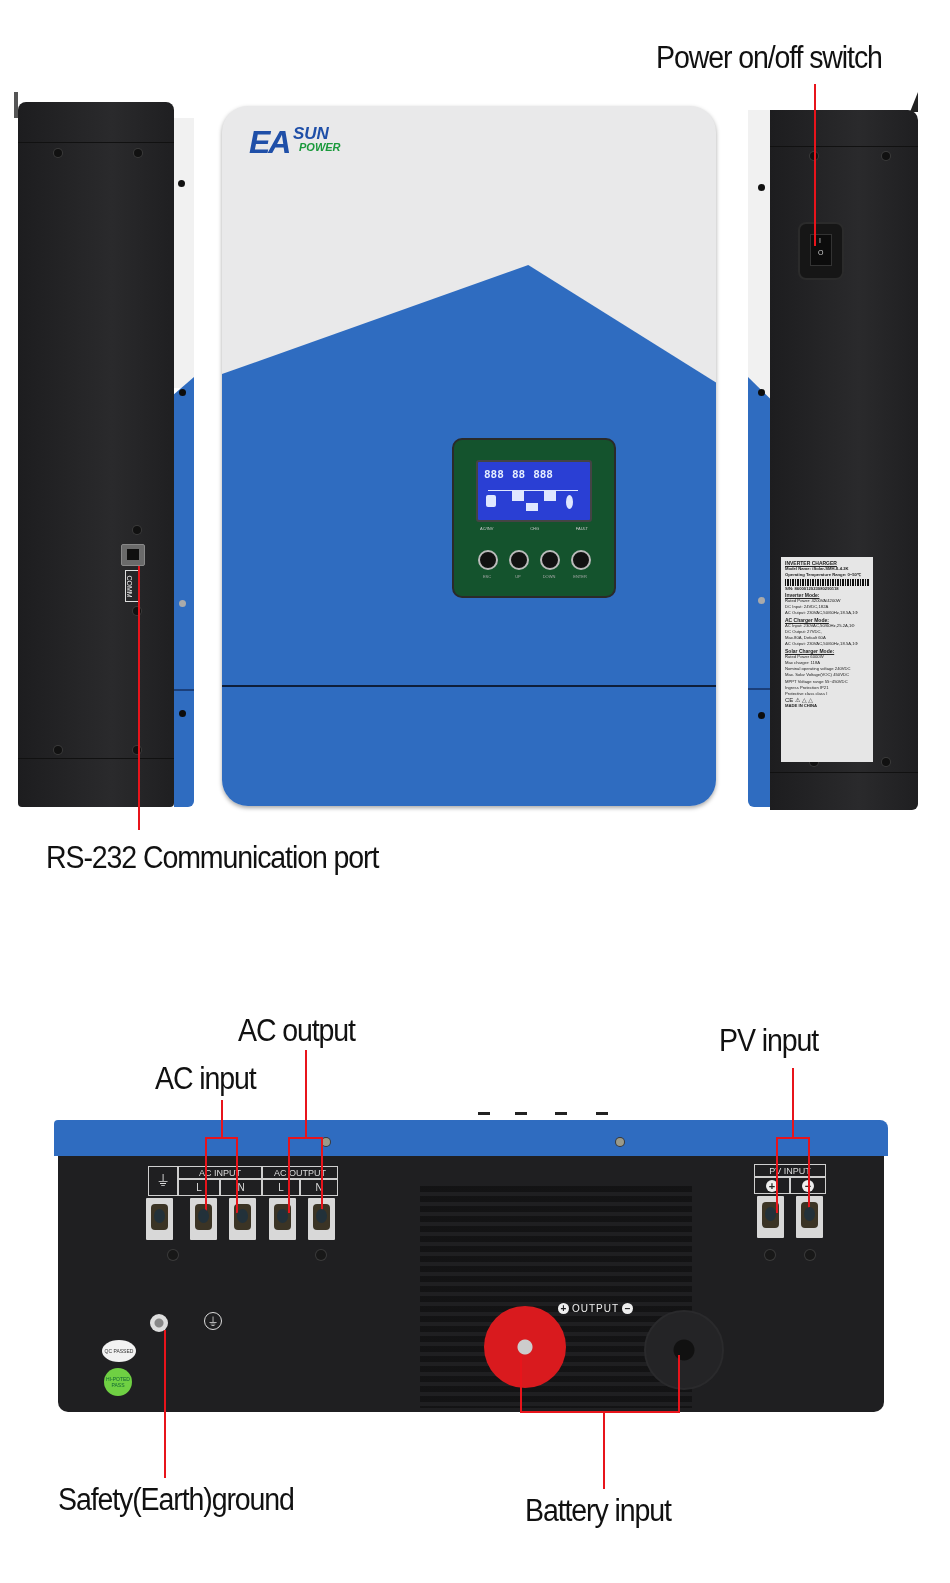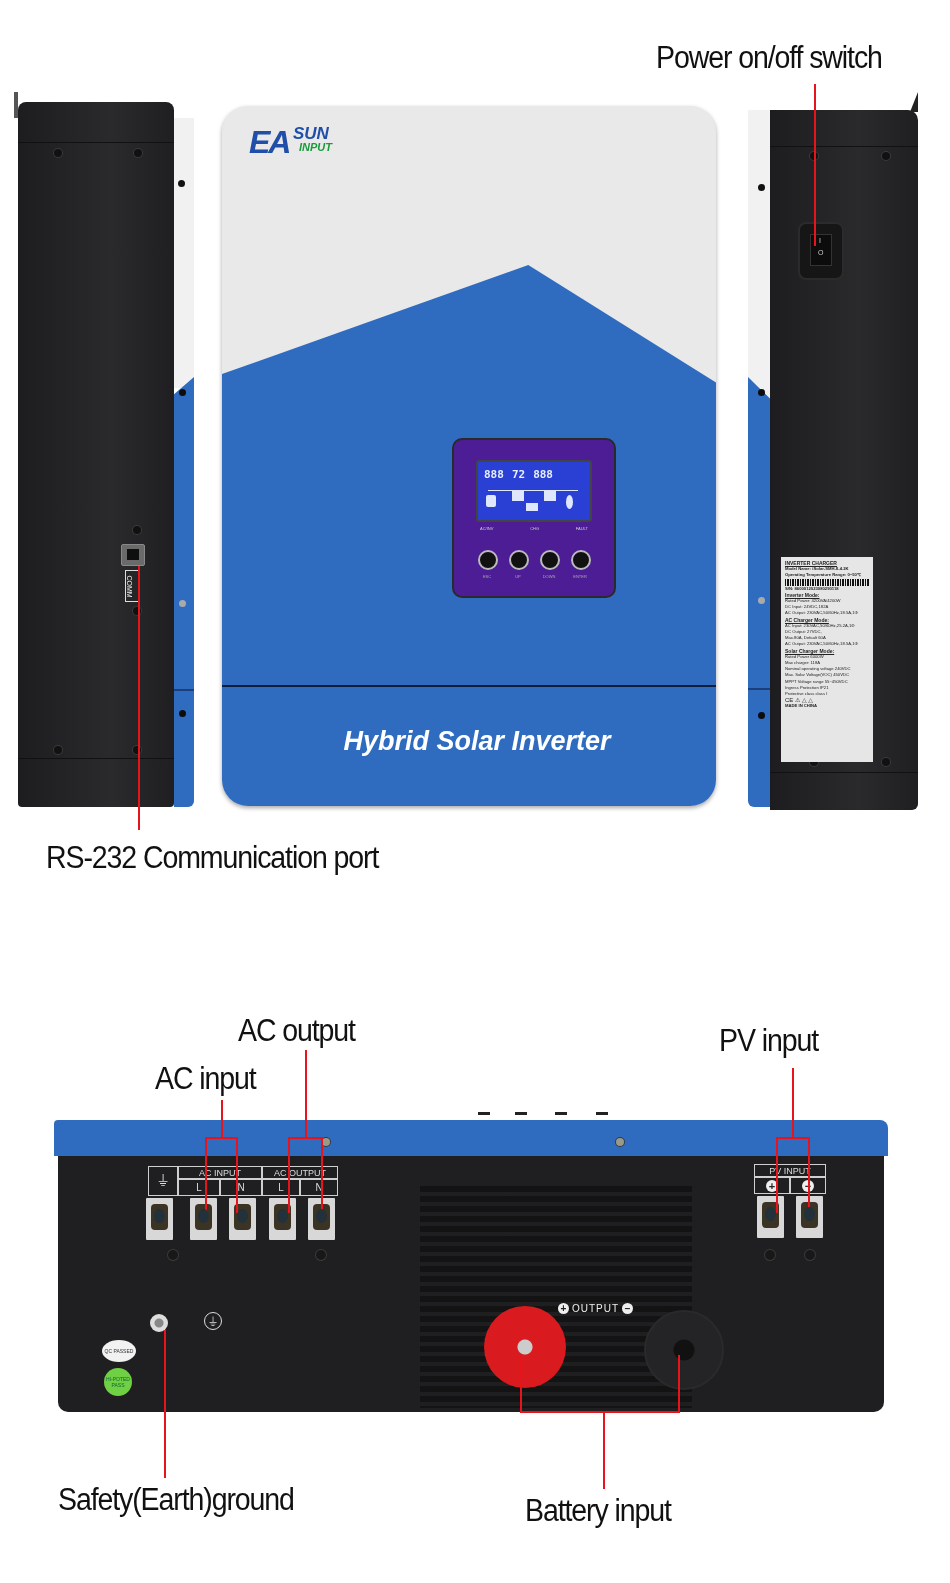--- a/index.html
+++ b/index.html
@@ -6,21 +6,21 @@
   body{width:950px;height:1583px;position:relative;overflow:hidden;font-family:"Liberation Sans",sans-serif;}
   .abs{position:absolute;}
   .callout{position:absolute;font-family:"Liberation Sans",sans-serif;font-size:31px;color:#111;letter-spacing:-1.2px;white-space:nowrap;transform:scaleX(0.92);transform-origin:left center;}
   .rl{position:absolute;background:#e8141b;}
   
   .side-dark{background:linear-gradient(90deg,#1d1d1f,#2a2a2c 60%,#1f1f21);}
   .screw{position:absolute;width:8px;height:8px;border-radius:50%;background:#111;box-shadow:0 0 0 1px #3a3a3a;}
   .hole{position:absolute;width:7px;height:7px;border-radius:50%;background:#0d0d0d;}
   
   .front{position:absolute;left:222px;top:106px;width:494px;height:700px;border-radius:26px;overflow:hidden;background:#e9e9ea;box-shadow:0 2px 4px rgba(0,0,0,.35);}
-  .lcd-wrap{position:absolute;left:230px;top:332px;width:160px;height:156px;background:#4c1d95;border-radius:10px;border:2px solid #2a2a2a;}
+  .lcd-wrap{position:absolute;left:230px;top:332px;width:160px;height:156px;background:#14532d;border-radius:10px;border:2px solid #2a2a2a;}
   .lcd{position:absolute;left:22px;top:20px;width:112px;height:58px;background:#2a3fd4;border:2px solid #444;border-radius:3px;}
   .btn{position:absolute;width:16px;height:16px;border-radius:50%;border:2px solid #bbb;background:#111;}
   .btnlbl{position:absolute;font-size:4px;color:#aaa;width:30px;text-align:center;}
   .label-sticker{position:absolute;left:781px;top:557px;width:92px;height:205px;background:#e6e6e6;font-size:4.2px;line-height:6.2px;color:#222;padding:3px 4px;box-sizing:border-box;}
   .label-sticker .h{font-weight:bold;text-decoration:underline;font-size:5px;}
   
   .term{position:absolute;width:27px;height:42px;background:#d8d8d8;border-radius:1px;}
   .term::after{content:"";position:absolute;left:5px;top:6px;width:17px;height:26px;background:#3b3425;border-radius:4px;}
   .term .bolt{position:absolute;left:8px;top:11px;width:11px;height:14px;border-radius:50%;background:#22313a;z-index:2;}
   .grid-lbl{position:absolute;border:1px solid #cfcfcf;color:#ddd;font-size:10px;display:flex;align-items:center;justify-content:center;box-sizing:border-box;}
@@ -58,31 +58,31 @@
 </div>
 
 <div class="rl" style="left:138px;top:566px;width:2px;height:264px;"></div>
 <div class="callout" style="left:46px;top:840px;">RS-232 Communication port</div>
 
 <div class="front">
 
   <div class="abs" style="left:27px;top:18px;height:34px;">
     <span style="position:absolute;left:0;top:0;font-weight:bold;font-style:italic;font-size:32px;color:#1f4fa8;letter-spacing:-2px;">EA</span>
     <span style="position:absolute;left:44px;top:0;font-weight:bold;font-style:italic;font-size:17px;color:#1f4fa8;">SUN</span>
-    <span style="position:absolute;left:50px;top:17px;font-weight:bold;font-style:italic;font-size:11px;color:#1a9a3c;">INPUT</span>
+    <span style="position:absolute;left:50px;top:17px;font-weight:bold;font-style:italic;font-size:11px;color:#1a9a3c;">POWER</span>
   </div>
 
   <div class="abs" style="left:0;top:0;width:494px;height:700px;background:#2f6cc0;clip-path:polygon(0 38.3%,62% 22.7%,100% 39.5%,100% 100%,0 100%);"></div>
   <div class="abs" style="left:0;top:579px;width:494px;height:2px;background:#0e1e3a;"></div>
 
   <div class="lcd-wrap">
     <div class="lcd">
       <div style="position:absolute;left:6px;top:6px;display:flex;gap:8px;font-family:'DejaVu Sans Mono',monospace;font-size:11px;color:#e8f0ff;font-weight:bold;">
         <span>888</span>
-        <span>72</span>
+        <span>88</span>
         <span>888</span>
       </div>
       <div style="position:absolute;left:10px;top:28px;width:90px;height:22px;border-top:1px solid #dfe7ff;">
         <span style="position:absolute;left:-2px;top:4px;width:10px;height:12px;background:#dfe7ff;border-radius:2px;"></span>
         <span style="position:absolute;left:24px;top:0px;width:12px;height:10px;background:#dfe7ff;"></span>
         <span style="position:absolute;left:38px;top:12px;width:12px;height:8px;background:#dfe7ff;"></span>
         <span style="position:absolute;left:56px;top:0px;width:12px;height:10px;background:#dfe7ff;"></span>
         <span style="position:absolute;left:78px;top:4px;width:7px;height:14px;background:#dfe7ff;border-radius:50%;"></span>
       </div>
     </div>
@@ -94,21 +94,20 @@
     <div class="btn" style="left:24px;top:110px;"></div>
     <div class="btn" style="left:55px;top:110px;"></div>
     <div class="btn" style="left:86px;top:110px;"></div>
     <div class="btn" style="left:117px;top:110px;"></div>
     <span class="btnlbl" style="left:18px;top:134px;">ESC</span>
     <span class="btnlbl" style="left:49px;top:134px;">UP</span>
     <span class="btnlbl" style="left:80px;top:134px;">DOWN</span>
     <span class="btnlbl" style="left:111px;top:134px;">ENTER</span>
   </div>
 
-  <div class="abs" style="left:0;top:620px;width:510px;text-align:center;font-weight:bold;font-style:italic;font-size:27px;color:#fff;">Hybrid Solar Inverter</div>
 </div>
 
 <div class="abs" style="left:746px;top:92px;width:180px;height:718px;">
   <div class="abs" style="left:2px;top:18px;width:22px;height:300px;background:#f1f1f1;"></div>
   <div class="abs" style="left:2px;top:285px;width:22px;height:430px;background:#2f6cc0;clip-path:polygon(0 0,100% 5%,100% 100%,0 100%);border-radius:0 0 0 6px;"></div>
   <div class="abs" style="left:2px;top:596px;width:22px;height:2px;background:#1b3f7a;"></div>
   <span class="hole" style="left:12px;top:92px;background:#111;"></span>
   <span class="hole" style="left:12px;top:297px;"></span>
   <span class="hole" style="left:12px;top:505px;background:#aaa;"></span>
   <span class="hole" style="left:12px;top:620px;"></span>

